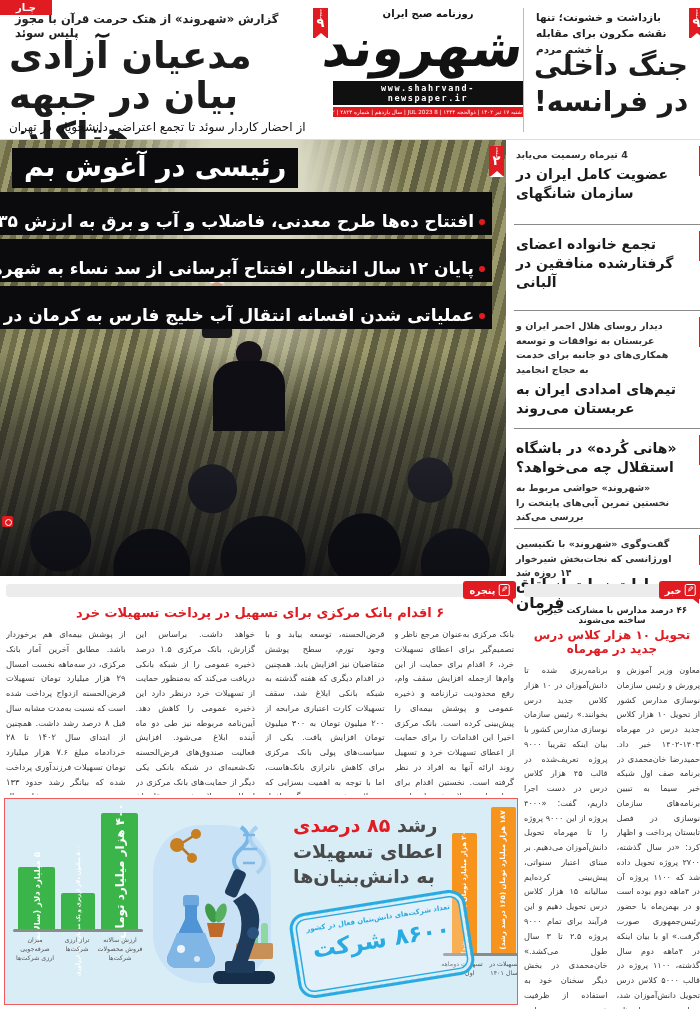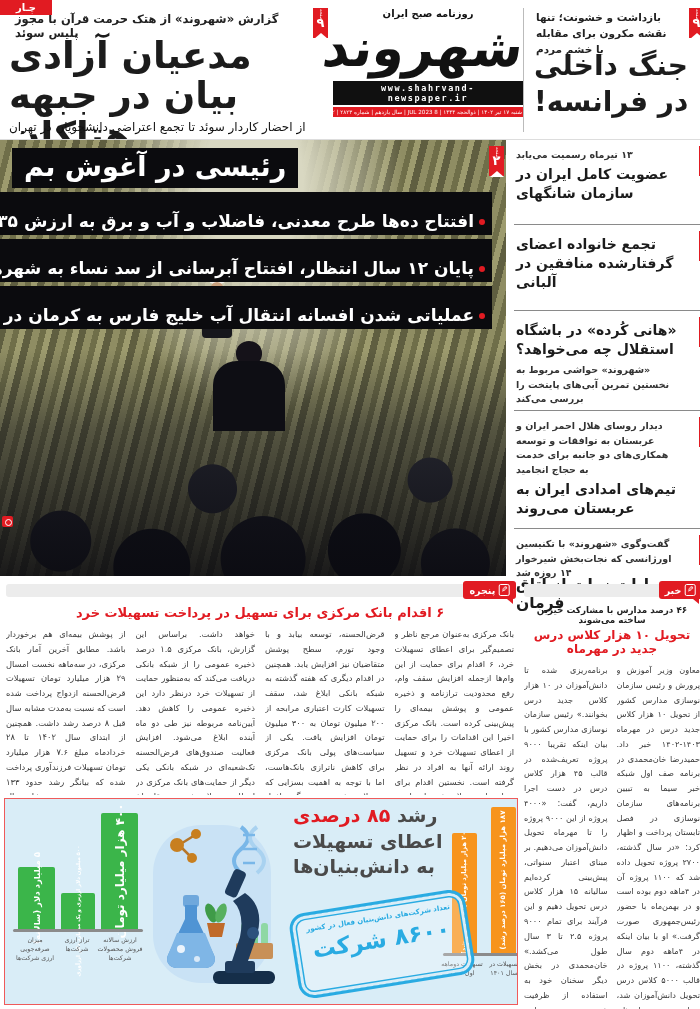--- a/index.html
+++ b/index.html
@@ -157,21 +157,21 @@
   .infographic{
     position:absolute;left:4px;top:798px;width:514px;height:207px;
     background:#d9edf7;border:1.5px solid #ef5a5a;overflow:hidden;
   }
   .bar{position:absolute;display:flex;align-items:center;justify-content:center;}
   .bar .vtext{transform:rotate(-90deg);white-space:nowrap;color:#fff;font-weight:bold;}
   .gbar{background:#3bb54a;border-radius:2px 2px 0 0;}
   .obar{background:#f7941d;border-radius:2px 2px 0 0;}
   .axis{position:absolute;background:#8b8b8b;height:2.5px;border-radius:2px;}
   .bar-label{position:absolute;font-size:6.3px;color:#555;text-align:center;line-height:1.45;}
-  .ig-title{position:absolute;left:288px;top:4px;width:150px;text-align:left;font-weight:900;line-height:1.35;}
+  .ig-title{position:absolute;left:288px;top:14px;width:150px;text-align:left;font-weight:900;line-height:1.35;}
   .ig-title .t1{font-size:19px;color:#4a4a4a;}
   .ig-title .t1 .red{color:var(--red);}
   .ig-title .t2,.ig-title .t3{font-size:19px;color:#4a4a4a;display:block;}
   .stamp{
     position:absolute;left:288px;top:102px;width:178px;height:86px;
     border:3px solid #29abe2;border-radius:16px;transform:rotate(-9deg);
     box-shadow:inset 0 0 0 3px #d9edf7, inset 0 0 0 4.5px #29abe2;
     color:#29abe2;text-align:center;padding-top:10px;background:rgba(255,255,255,.25);
   }
   .stamp .stamp-top{font-size:7px;font-weight:bold;}
@@ -250,48 +250,48 @@
   <span class="badge-num">۲</span>
 </div>
 
 <div class="sidebar">
 
   <div class="sb-item" style="height:85px;">
     <div class="badge">
 
       <span class="badge-num">۲</span>
     </div>
-    <div class="sb-kicker">۱۳ تیرماه رسمیت می‌یابد</div>
+    <div class="sb-kicker">4 تیرماه رسمیت می‌یابد</div>
     <div class="sb-headline">عضویت کامل ایران در سازمان شانگهای</div>
   </div>
 
   <div class="sb-item" style="height:86px;">
     <div class="badge">
 
       <span class="badge-num">۲</span>
     </div>
     <div class="sb-headline">تجمع خانواده اعضای گرفتارشده منافقین در آلبانی</div>
   </div>
 
+  <div class="sb-item" style="height:118px;">
+    <div class="badge">
+
+      <span class="badge-num">۴</span>
+    </div>
+    <div class="sb-kicker">دیدار روسای هلال احمر ایران و عربستان به توافقات و توسعه همکاری‌های دو جانبه برای خدمت به حجاج انجامید</div>
+    <div class="sb-headline">تیم‌های امدادی ایران به عربستان می‌روند</div>
+  </div>
+
   <div class="sb-item" style="height:100px;">
     <div class="badge">
 
       <span class="badge-num">۱۰</span>
     </div>
     <div class="sb-headline">«هانی کُرده» در باشگاه استقلال چه می‌خواهد؟</div>
     <div class="sb-sub">«شهروند» حواشی مربوط به نخستین تمرین آبی‌های پایتخت را بررسی می‌کند</div>
-  </div>
-
-  <div class="sb-item" style="height:118px;">
-    <div class="badge">
-
-      <span class="badge-num">۴</span>
-    </div>
-    <div class="sb-kicker">دیدار روسای هلال احمر ایران و عربستان به توافقات و توسعه همکاری‌های دو جانبه برای خدمت به حجاج انجامید</div>
-    <div class="sb-headline">تیم‌های امدادی ایران به عربستان می‌روند</div>
   </div>
 
   <div class="sb-item small-head" style="height:47px;border-bottom:none;">
     <div class="badge">
 
       <span class="badge-num">۱۱</span>
     </div>
     <div class="sb-kicker">گفت‌وگوی «شهروند» با تکنیسین اورژانسی که نجات‌بخش شیرخوار ۱۴ روزه شد</div>
   </div>
   <div class="sb-headline" style="text-align:left;font-size:15.5px;font-weight:900;padding-left:2px;">عملیات نجات از اتاق فرمان</div>

